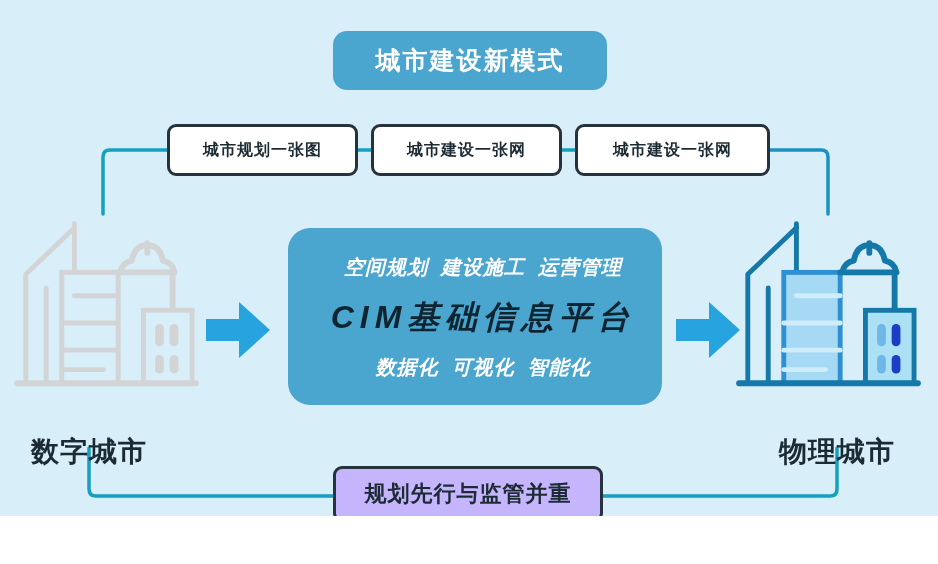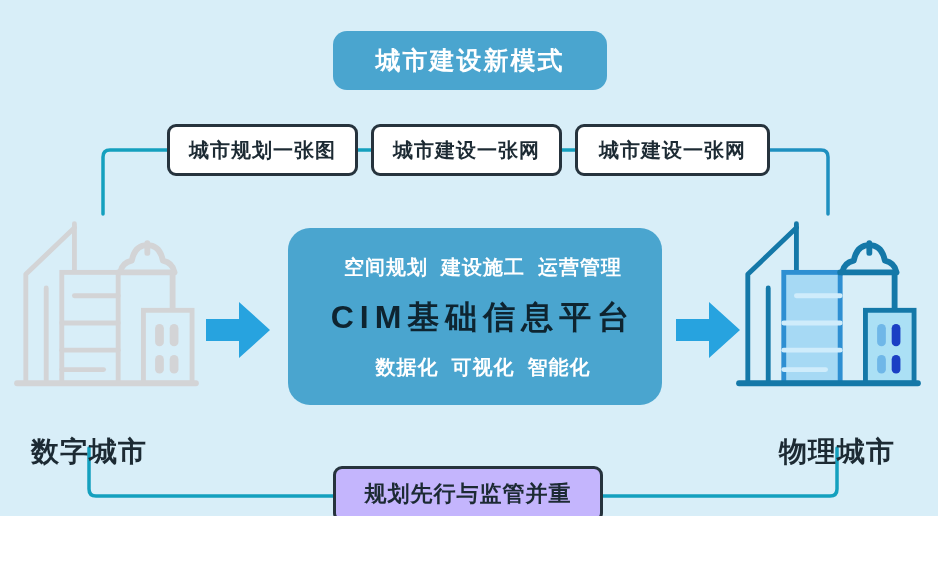--- a/index.html
+++ b/index.html
@@ -18,29 +18,30 @@
     left:333px;top:31px;width:274px;height:59px;border-radius:14px;
     background:var(--panel-blue,#4AA5CF);
     display:flex;align-items:center;justify-content:center;
     color:#fff;font-size:25px;font-weight:bold;letter-spacing:2px;
   }
   
   .top-box{
     top:124px;height:52px;background:#fff;box-sizing:border-box;
     border:3px solid var(--box-border,#26333D);border-radius:9px;
     display:flex;align-items:center;justify-content:center;
-    font-size:20px;font-weight:bold;color:var(--dark-text,#1C2A33);letter-spacing:1px;
+    font-size:16px;font-weight:bold;color:var(--dark-text,#1C2A33);letter-spacing:1px;
   }
   .tb1{left:167px;width:191px}.tb2{left:371px;width:191px}.tb3{left:575px;width:195px}
   
   .platform{
     left:288px;top:228px;width:374px;height:177px;border-radius:22px;
     background:var(--panel-blue,#4AA5CF);box-sizing:border-box;
     display:flex;flex-direction:column;align-items:center;justify-content:space-between;
     padding:26px 8px 24px 24px;
+    font-style:italic;
   }
   .platform .row1,.platform .row3{color:#fff;font-size:20px;font-weight:bold;white-space:pre;letter-spacing:1px;}
   .platform .row2{color:var(--platform-dark,#0E2430);font-size:32px;font-weight:bold;letter-spacing:6px;white-space:pre;}
   
   .arrow{width:64px;height:56px;}
   .arrow polygon{fill:var(--arrow-blue,#27A3DF);}
   .arrow-left{left:206px;top:302px;}
   .arrow-right{left:676px;top:302px;}
   
   .city-label{top:433px;width:150px;text-align:center;font-size:28px;font-weight:bold;

